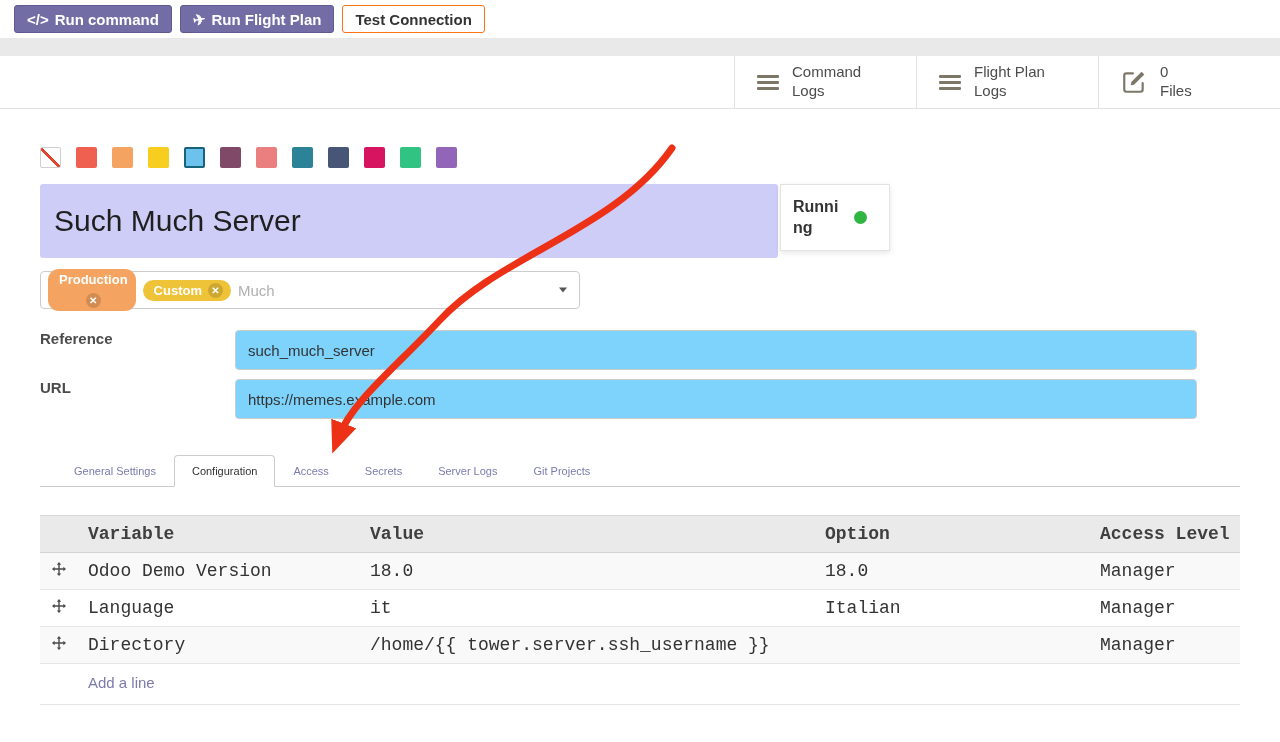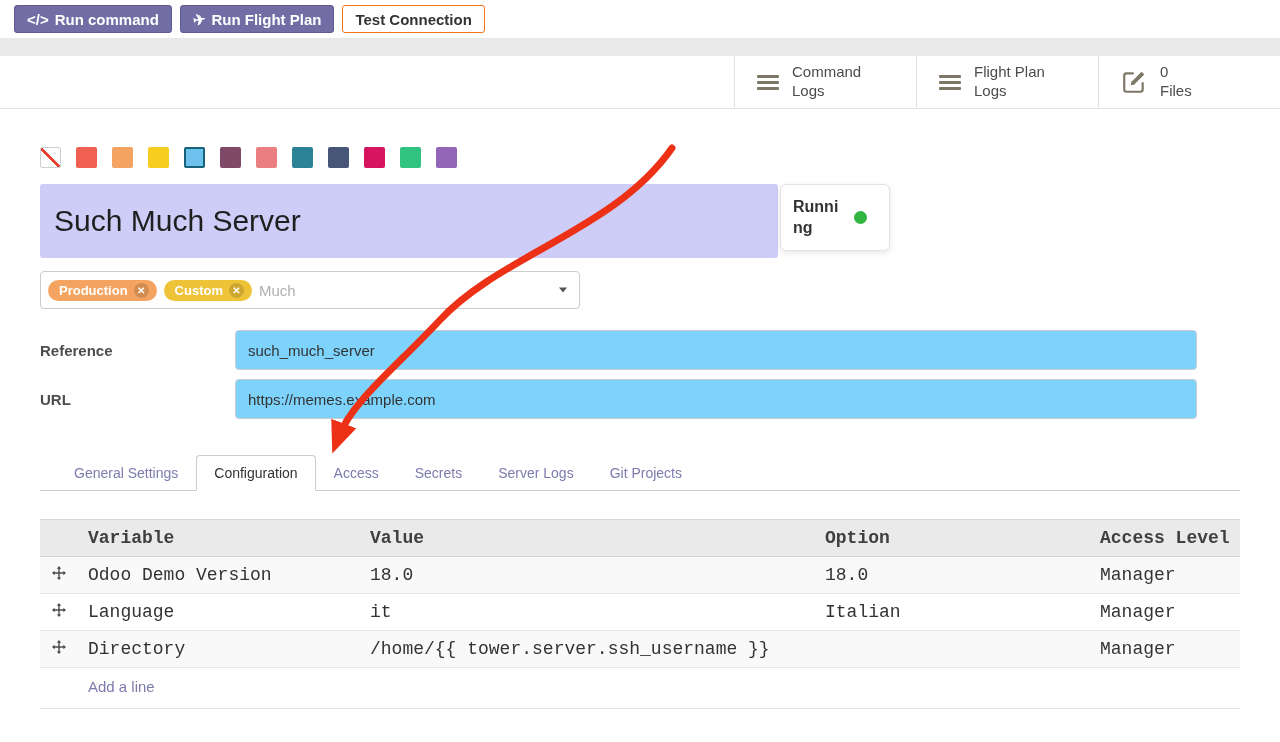--- a/index.html
+++ b/index.html
@@ -35,46 +35,46 @@
   .palette { margin-top:38px; display:flex; gap:15px; }
   .swatch { width:21px; height:21px; border-radius:2px; cursor:pointer; }
   .swatch.none { border:1px solid #cfcfcf;
     background:linear-gradient(to top right, #fff 44%, #e5432e 44%, #e5432e 55%, #fff 55%); }
   .swatch.selected { border:2px solid #17637b; }
 
   .title-row { margin-top:16px; display:flex; align-items:flex-start; }
   .title-input { width:738px; height:74px; background:#cdcdf8; border-radius:3px;
                  display:flex; align-items:center; padding:0 14px; font-size:30px; color:#1f1f1f; cursor:text; }
   .status-card { margin-left:2px; width:110px; height:67px; background:#fff; border:1px solid #e3e3e3;
-                 border-radius:6px; box-shadow:0 2px 6px rgba(0,0,0,.10);
+                 border-radius:0; box-shadow:0 2px 6px rgba(0,0,0,.10);
                  display:flex; align-items:center; padding:0 12px; gap:9px; cursor:pointer; }
   .status-text { font-weight:700; font-size:16px; color:#333; width:52px; word-break:break-all; line-height:1.3; }
   .status-dot { width:13px; height:13px; border-radius:50%; flex:0 0 auto; }
 
   .tags-box { margin-top:13px; width:540px; height:38px; border:1px solid #ccc; border-radius:4px;
               display:flex; align-items:center; gap:7px; padding:0 26px 0 7px; position:relative; cursor:text; }
   .pill { border-radius:11px; color:#fff; font-weight:700; font-size:13px; padding:3px 8px 3px 11px;
           display:inline-flex; align-items:center; gap:6px; }
   .pill-x { width:15px; height:15px; border-radius:50%; background:rgba(0,0,0,.14); color:#fff;
             font-size:10px; font-weight:700; display:flex; align-items:center; justify-content:center; cursor:pointer; }
   .tags-placeholder { color:#b0b0b0; font-size:15px; }
   .caret { position:absolute; right:12px; top:50%; transform:translateY(-50%);
            width:0; height:0; border-left:4.5px solid transparent; border-right:4.5px solid transparent;
            border-top:5.5px solid #555; cursor:pointer; }
 
-  .field-row { display:flex; align-items:center; margin-right:43px; }
+  .field-row { display:flex; margin-right:43px; }
   .field-row.first { margin-top:21px; }
   .field-row.second { margin-top:9px; }
   .field-label { flex:0 0 195px; font-weight:700; font-size:15px; color:#4c4c4c; }
   .field-input { flex:1; height:40px; border:1px solid #ccc; border-radius:4px; font-size:15px;
                  color:#333; padding:0 12px; background:#7dd3fc; font-family:"Liberation Sans",sans-serif; outline:none; }
 
   
   .tabs { margin-top:36px; display:flex; padding-left:16px; border-bottom:1px solid #ccc; }
-  .tab { padding:9px 17px; font-size:14px; color:#7C7BAD; cursor:pointer; border:1px solid transparent;
+  .tab { padding:9px 17px; font-size:11px; color:#7C7BAD; cursor:pointer; border:1px solid transparent;
          margin-bottom:-1px; border-radius:4px 4px 0 0; white-space:nowrap; }
   .tab.active { background:#fff; border-color:#ccc; border-bottom-color:#fff; color:#333; }
 
   
   table.cfg { margin-top:28px; width:100%; border-collapse:collapse; font-size:18px; table-layout:fixed;font-family:Liberation Mono, monospace; }
   table.cfg col.c-handle { width:38px; }
   table.cfg col.c-var { width:282px; }
   table.cfg col.c-val { width:455px; }
   table.cfg col.c-opt { width:275px; }
   table.cfg th { background:#eaeaea; text-align:left; font-weight:700; color:#3f3f3f;
@@ -162,21 +162,21 @@
 
   <div class="title-row">
     <div class="title-input" style="background: rgb(205, 205, 248);">Such Much Server</div>
     <div class="status-card">
       <div class="status-text">Running</div>
       <div class="status-dot" style="background: rgb(48, 181, 67);"></div>
     </div>
   </div>
 
   <div class="tags-box">
-    <span class="pill" style="background: rgb(244, 164, 96);">
+    <span class="pill" style="background: rgb(244, 164, 96); flex-direction: column;">
       <span>Production</span>
       <span class="pill-x">✕</span>
     </span>
     <span class="pill" style="background: rgb(239, 195, 55);">
       <span>Custom</span>
       <span class="pill-x">✕</span>
     </span>
     <span class="tags-placeholder">Much</span>
     <span class="caret"></span>
   </div>

